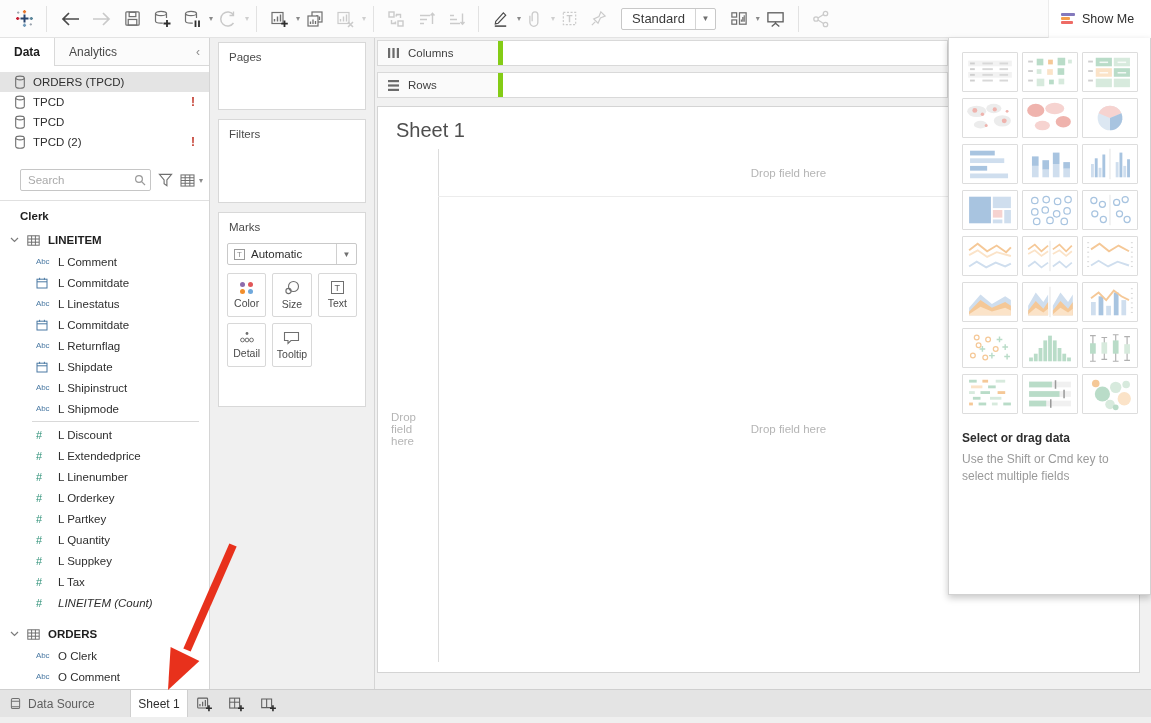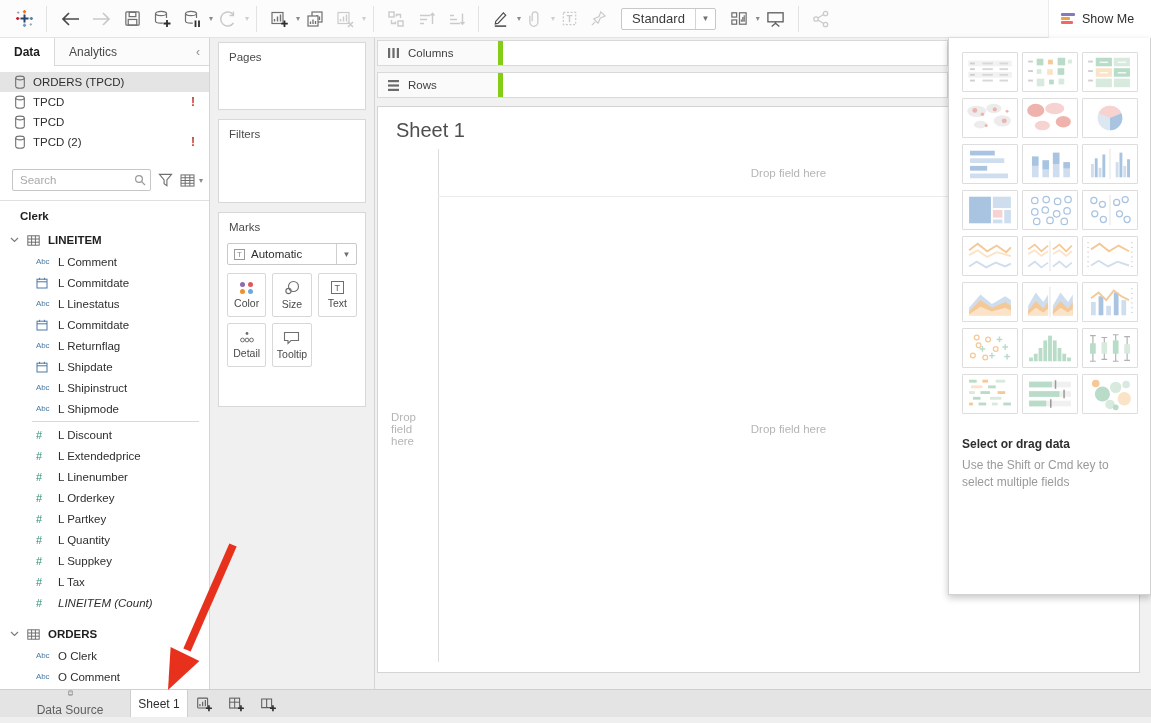--- a/index.html
+++ b/index.html
@@ -42,21 +42,21 @@
   .dp-tabs { display:flex; height:28px; font-size:12px; }
   .dp-tab { display:flex; align-items:center; padding:0 14px; border-bottom:1px solid #d9d9d9; background:#fbfbfb; color:#4a4a4a; cursor:pointer; }
   .dp-tab.active { background:#fff; border-bottom:none; border-right:1px solid #d9d9d9; color:#1e1e1e; font-weight:bold; }
   .dp-tab.rest { flex:1; }
   .dp-collapse { width:22px; display:flex; align-items:center; justify-content:center; color:#8a8a8a; font-size:12px; border-bottom:1px solid #d9d9d9; background:#fbfbfb; cursor:pointer; }
   .src-list { padding-top:6px; }
   .src-row { display:flex; align-items:center; height:20px; padding-left:14px; font-size:11.5px; color:#2e2e2e; cursor:pointer; }
   .src-row.selected { background:#e4e4e4; }
   .src-row .src-label { margin-left:7px; }
   .src-row .warn { margin-left:auto; padding-right:14px; color:#c43d31; font-weight:bold; font-size:12px; }
-  .search-row { display:flex; align-items:center; margin:16px 6px 0 12px; height:24px; }
+  .search-row { display:flex; align-items:center; margin:16px 6px 0 20px; height:24px; }
   .search-box { position:relative; flex:1; height:22px; }
   .search-box input {
     width:100%; height:22px; border:1px solid #c6c6c6; border-radius:2px;
     font-family:"Liberation Sans",sans-serif; font-size:11.5px; color:#333; padding:0 20px 0 7px; outline:none;
   }
   .search-box input::placeholder { color:#a9a9a9; }
   .search-glass { position:absolute; right:5px; top:5px; }
   .icon-after { margin-left:7px; display:flex; align-items:center; cursor:pointer; }
   .panel-sep { height:1px; background:#e0e0e0; margin-top:8px; }
   .tables-label { font-size:11.5px; font-weight:bold; color:#1e1e1e; padding:9px 0 5px 20px; }
@@ -112,28 +112,28 @@
   .drop-text { font-size:11.5px; color:#b5b5b5; }
 
   
   .showme-panel {
     position:absolute; left:948px; top:38px; width:203px; height:557px;
     background:#fff; border:1px solid #d2d2d2; border-top:none;
     box-shadow:0 3px 7px rgba(0,0,0,0.22); padding:14px 0 0 13px;
   }
   .showme-grid { display:grid; grid-template-columns:repeat(3,56px); gap:6px 4px; }
   .sm-cell { width:56px; height:40px; border:1px solid #ddd; border-radius:1px; background:#fff; cursor:pointer; }
-  .showme-caption { margin-top:23px; padding-right:20px; }
+  .showme-caption { margin-top:17px; padding-right:20px; }
   .showme-caption .cap-head { font-size:12px; font-weight:bold; color:#2e2e2e; }
   .showme-caption .cap-hint { font-size:12px; color:#9a9a9a; margin-top:6px; line-height:1.45; width:172px; }
 
   
   .bottom-bar { position:absolute; left:0; top:689px; width:1151px; height:34px; background:#efefef; }
   .bb-tabs { display:flex; height:28px; background:#e4e4e4; border-top:1px solid #cfcfcf; align-items:stretch; }
-  .bb-tab-ds { width:130px; display:flex; align-items:center; gap:7px; padding-left:10px; font-size:12px; color:#5f5f5f; cursor:pointer;flex-direction:column; }
+  .bb-tab-ds { width:130px; display:flex; align-items:center; gap:7px; padding-left:10px; font-size:12px; color:#5f5f5f; cursor:pointer; }
   .bb-tab-sheet { width:58px; background:#fff; border-left:1px solid #cfcfcf; border-right:1px solid #cfcfcf; display:flex; align-items:center; justify-content:center; font-size:12px; color:#2e2e2e; cursor:pointer; }
   .bb-icon { width:32px; display:flex; align-items:center; justify-content:center; cursor:pointer; }
 
   .red-arrow { position:absolute; left:130px; top:530px; z-index:60; pointer-events:none; }
 </style>
 </head>
 <body>
 
 <div class="toolbar">
   <span class="tb-btn">

